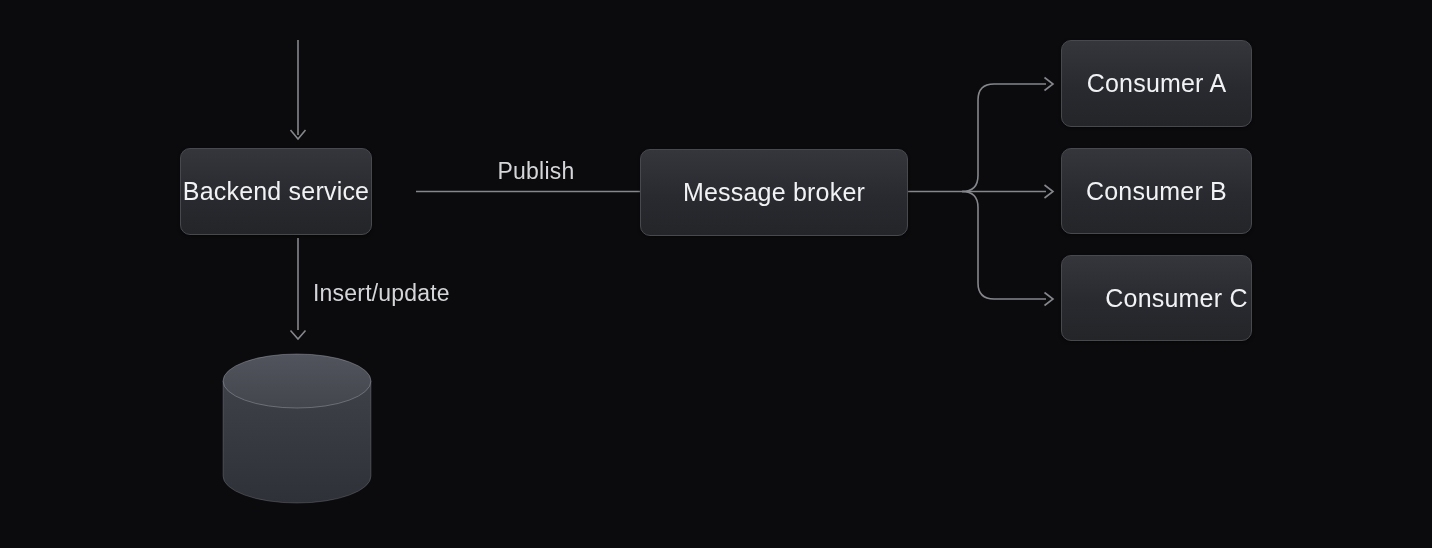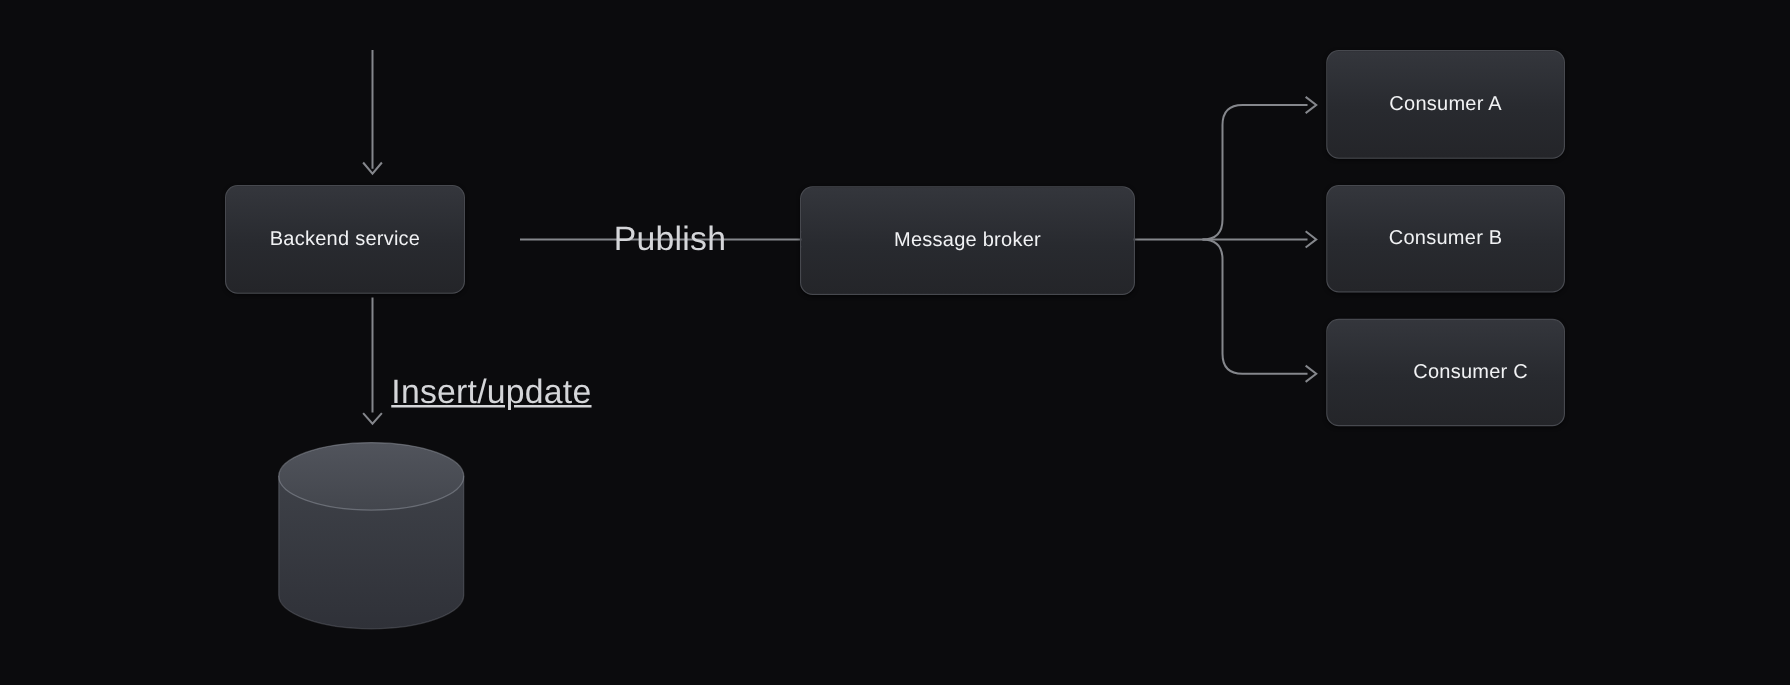--- a/index.html
+++ b/index.html
@@ -31,50 +31,48 @@
   .node {
     position: absolute;
     box-sizing: border-box;
     background: linear-gradient(180deg, #34363c 0%, #282a2f 55%, #242529 100%);
     border: 1px solid #47494f;
     border-radius: 10px;
     display: flex;
     align-items: center;
     justify-content: center;
     color: #f1f2f4;
-    font-size: 16px;
+    font-size: 25px;
     letter-spacing: 0.2px;
     box-shadow: 0 1px 3px rgba(0,0,0,0.5);
     text-align: right;
   }
   .node-backend   { left: 180px;  top: 148px; width: 192px; height: 87px; }
   .node-broker    { left: 640px;  top: 149px; width: 268px; height: 87px; }
   .node-consumer-a{ left: 1061px; top: 40px;  width: 191px; height: 87px; }
   .node-consumer-b{ left: 1061px; top: 148px; width: 191px; height: 86px; }
   .node-consumer-c{ left: 1061px; top: 255px; width: 191px; height: 86px; padding-left: 40px; }
   .edge-label {
     position: absolute;
     color: #d5d6d9;
-    font-size: 27px;
+    font-size: 23px;
     line-height: 28px;
     letter-spacing: 0.2px;
     white-space: nowrap;
-    margin-top: 20px;
   }
   .edge-label-publish {
     left: 436px;
     top: 157px;
     width: 200px;
     text-align: center;
   }
   .edge-label-insert {
     left: 313px;
     top: 279px;
     text-align: left;
-    text-decoration: underline;
   }
 </style>
 </head>
 <body>
 
 <div class="canvas">
 
   <svg class="edge-layer" viewBox="0 0 1432 548">
     <defs>
       <linearGradient id="cylBody" x1="0" y1="0" x2="0" y2="1">

